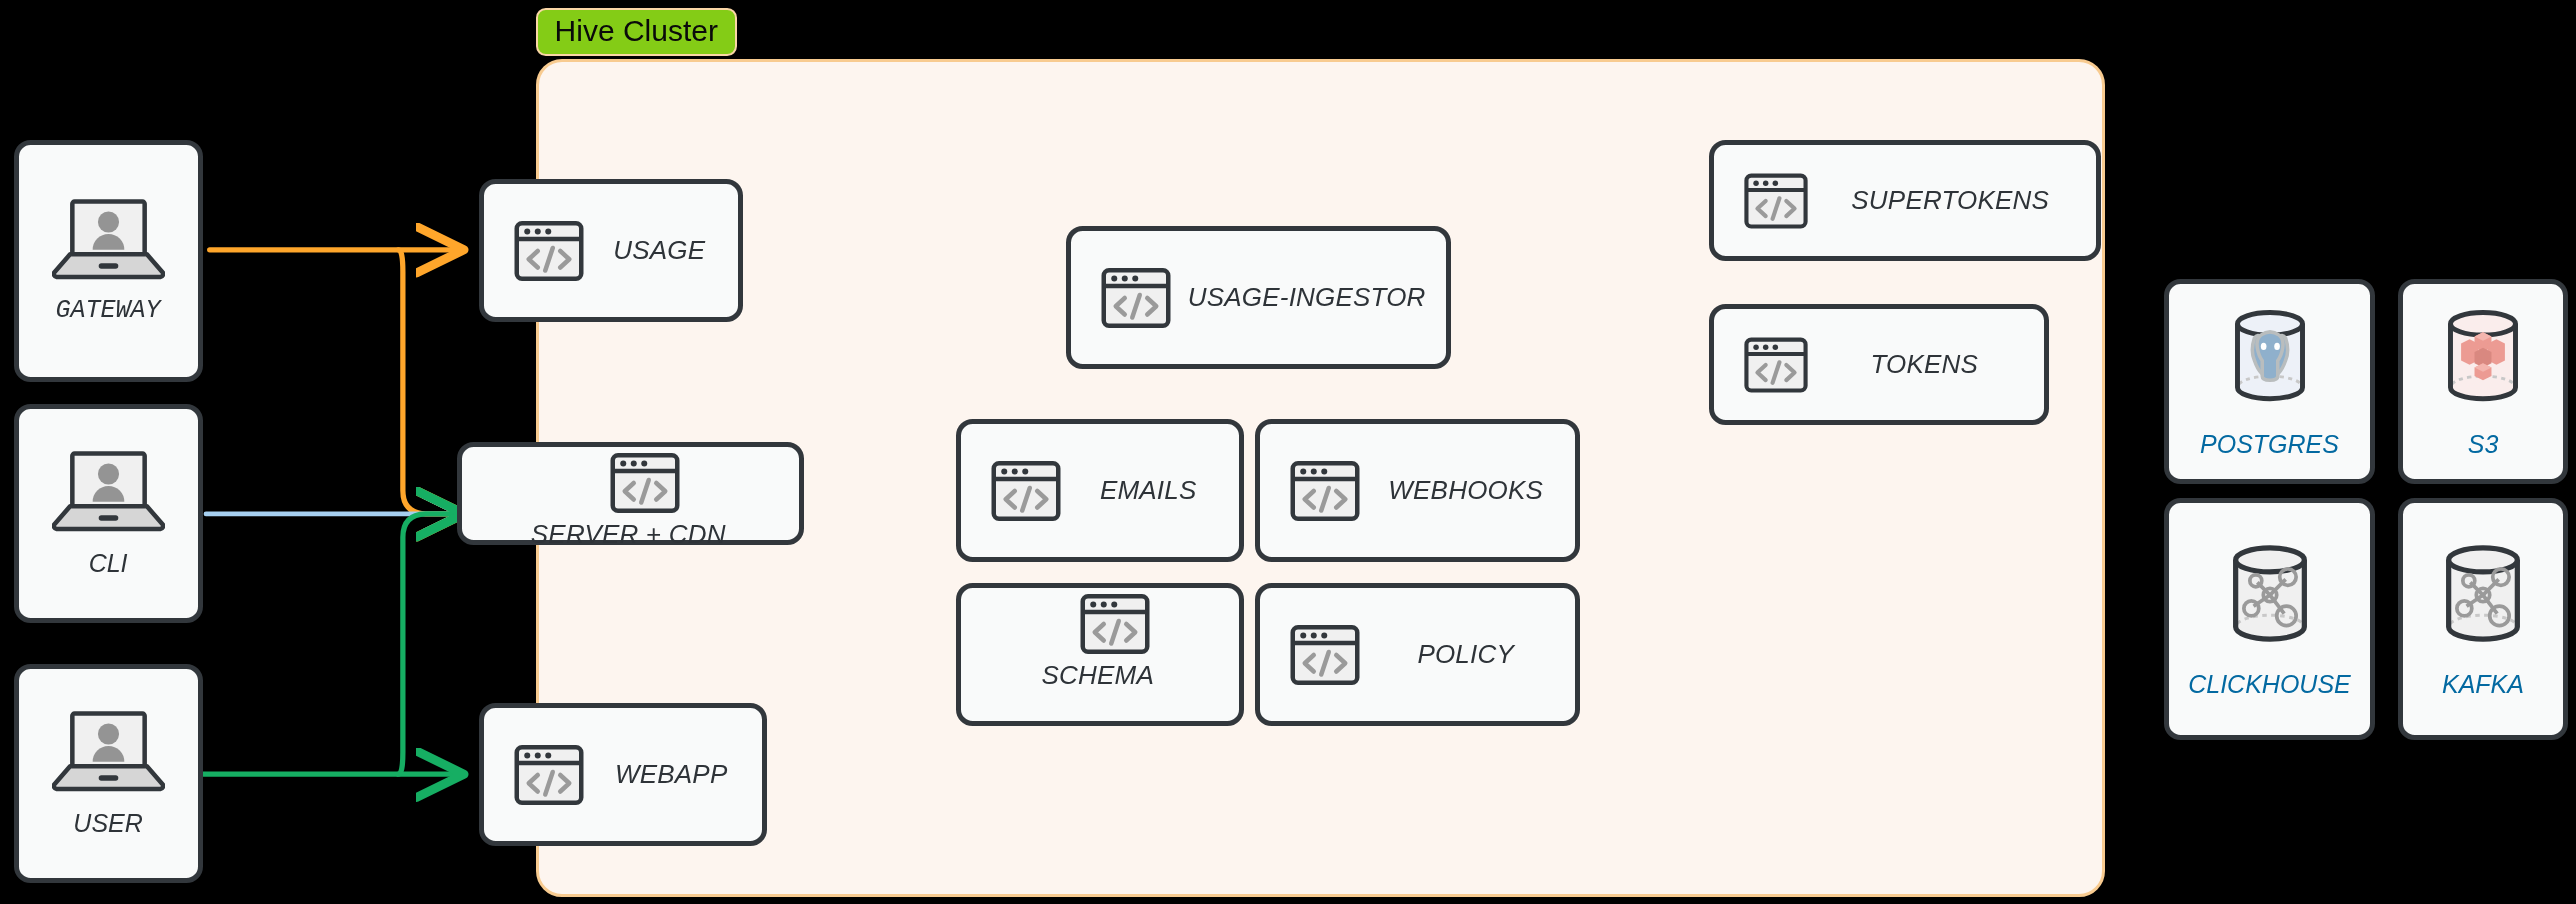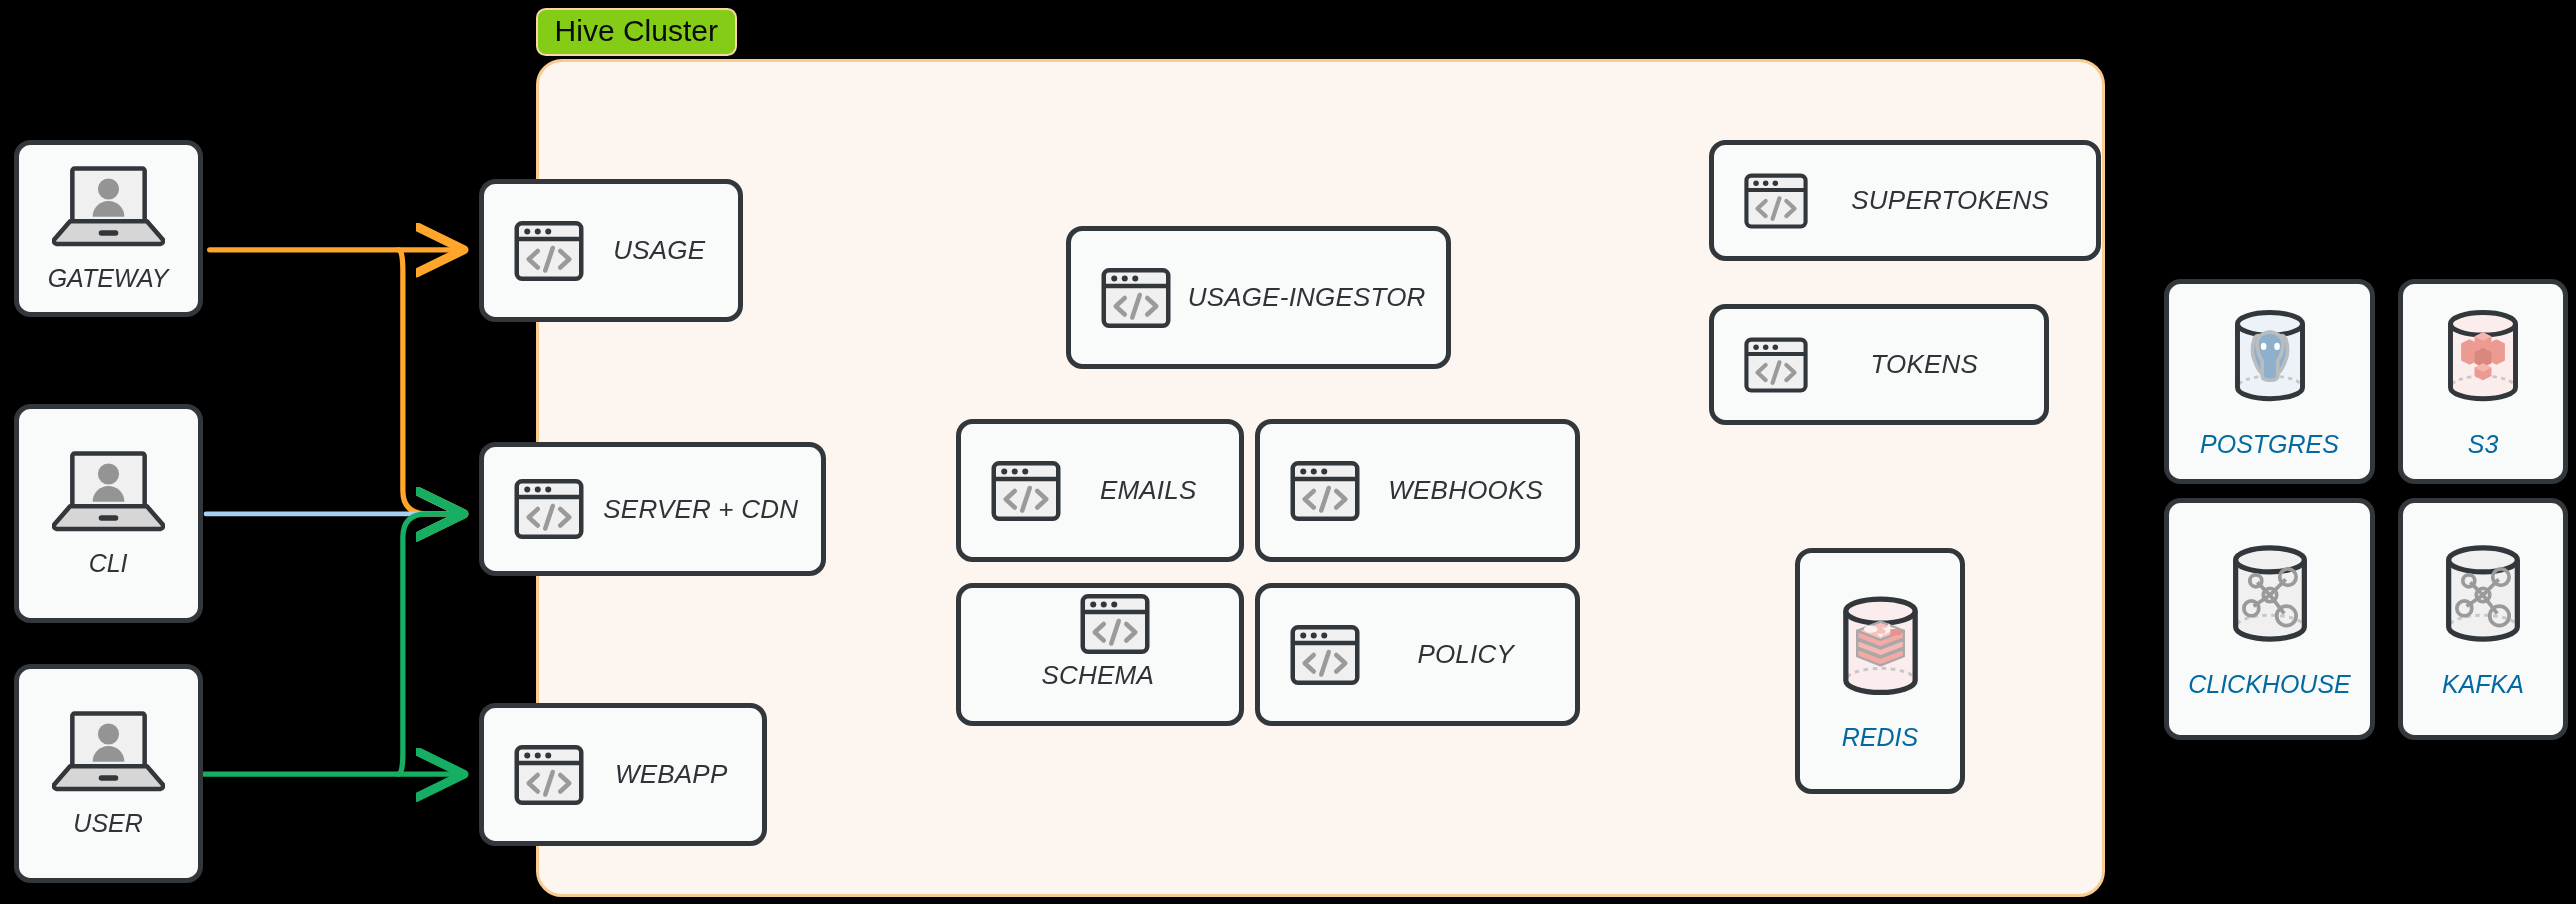--- a/index.html
+++ b/index.html
@@ -138,21 +138,21 @@
     <path d="M 272,681 L 600,681" fill="none" stroke="#A6CFF0" stroke-width="6" stroke-linecap="round" marker-end="url(#ar-blue)"></path>
 
     <path d="M 267,1026 L 600,1026" fill="none" stroke="#16AE63" stroke-width="7" stroke-linecap="round" marker-end="url(#ar-green)"></path>
 
     <path d="M 527,1026 Q 533,1026 533,997 L 533,712 Q 533,682 563,681 L 600,681" fill="none" stroke="#16AE63" stroke-width="7" stroke-linecap="round" marker-end="url(#ar-green)"></path>
   </svg>
 
   <div id="hive-panel"></div>
   <div id="hive-badge">Hive Cluster</div>
 
-  <div class="node actor" style="left:13.6px;  top:140px;  width:189px; height:177px;">
+  <div class="node actor" style="left:13.6px;  top:140px;  width:189px; height:242px;font-family:Liberation Mono, monospace;">
     <span>
       <svg width="113" height="83" viewBox="0 0 150 110">
         <rect x="27" y="6" width="96" height="70" rx="3" fill="#F0F0F0" stroke="#32373C" stroke-width="6"></rect>
         <circle cx="75" cy="33" r="14" fill="#949494"></circle>
         <path d="M54 70 a21 21 0 0 1 42 0 z" fill="#949494"></path>
         <path d="M24 76 L126 76 L147 100 a4 4 0 0 1 -3 6 L6 106 a4 4 0 0 1 -3 -6 z" fill="#D6D6D6" stroke="#32373C" stroke-width="6" stroke-linejoin="round"></path>
         <path d="M27 76 L123 76" stroke="#32373C" stroke-width="3" stroke-dasharray="6 5"></path>
         <rect x="62" y="88" width="26" height="7" rx="3.5" fill="#32373C"></rect>
       </svg>
     </span>
@@ -196,21 +196,21 @@
         <circle cx="33" cy="22" r="4" fill="#32373C"></circle>
         <circle cx="47" cy="22" r="4" fill="#32373C"></circle>
         <path d="M33 48 L21 59 L33 70" fill="none" stroke="#9A9A9A" stroke-width="6" stroke-linecap="round" stroke-linejoin="round"></path>
         <path d="M63 48 L75 59 L63 70" fill="none" stroke="#9A9A9A" stroke-width="6" stroke-linecap="round" stroke-linejoin="round"></path>
         <path d="M53 44 L43 74" fill="none" stroke="#9A9A9A" stroke-width="6" stroke-linecap="round"></path>
       </svg>
     </span>
     <span class="lbl">USAGE</span>
   </div>
 
-  <div class="node svc" style="left:479px; top:442px; width:347px; height:134px;">
+  <div class="node svc" style="left:457px; top:442px; width:347px; height:103px;flex-direction:column;">
     <span class="ico">
       <svg width="72" height="72" viewBox="0 0 96 96">
         <rect x="5" y="11" width="86" height="74" rx="7" fill="#F0F0F0" stroke="#32373C" stroke-width="6"></rect>
         <path d="M5 32 L91 32" stroke="#32373C" stroke-width="6"></path>
         <circle cx="19" cy="22" r="4" fill="#32373C"></circle>
         <circle cx="33" cy="22" r="4" fill="#32373C"></circle>
         <circle cx="47" cy="22" r="4" fill="#32373C"></circle>
         <path d="M33 48 L21 59 L33 70" fill="none" stroke="#9A9A9A" stroke-width="6" stroke-linecap="round" stroke-linejoin="round"></path>
         <path d="M63 48 L75 59 L63 70" fill="none" stroke="#9A9A9A" stroke-width="6" stroke-linecap="round" stroke-linejoin="round"></path>
         <path d="M53 44 L43 74" fill="none" stroke="#9A9A9A" stroke-width="6" stroke-linecap="round"></path>
@@ -340,40 +340,20 @@
         <circle cx="33" cy="22" r="4" fill="#32373C"></circle>
         <circle cx="47" cy="22" r="4" fill="#32373C"></circle>
         <path d="M33 48 L21 59 L33 70" fill="none" stroke="#9A9A9A" stroke-width="6" stroke-linecap="round" stroke-linejoin="round"></path>
         <path d="M63 48 L75 59 L63 70" fill="none" stroke="#9A9A9A" stroke-width="6" stroke-linecap="round" stroke-linejoin="round"></path>
         <path d="M53 44 L43 74" fill="none" stroke="#9A9A9A" stroke-width="6" stroke-linecap="round"></path>
       </svg>
     </span>
     <span class="lbl">TOKENS</span>
   </div>
 
-  <div class="node store" style="left:1795px; top:548px; width:170px; height:246px;">
-    <span>
-      <svg width="113" height="113" viewBox="0 0 150 150">
-        <path d="M29 28 L29 120 a46 16 0 0 0 92 0 L121 28 z" fill="#FBEDEE"></path>
-        <ellipse cx="75" cy="120" rx="46" ry="16" fill="none" stroke="#C8C8C8" stroke-width="4" stroke-dasharray="6 6"></ellipse>
-        <path d="M29 28 L29 120 a46 16 0 0 0 92 0 L121 28" fill="none" stroke="#32373C" stroke-width="7"></path>
-        <ellipse cx="75" cy="28" rx="46" ry="16" fill="#FBEDEE" stroke="#32373C" stroke-width="7"></ellipse>
-
-        <path d="M75 100 L44 88 L44 78 L75 90 L106 78 L106 88 z" fill="#F4A9A4" stroke="#A8A8A8" stroke-width="3" stroke-linejoin="round"></path>
-        <path d="M75 88 L44 76 L44 66 L75 78 L106 66 L106 76 z" fill="#F6B7B2" stroke="#A8A8A8" stroke-width="3" stroke-linejoin="round"></path>
-        <path d="M75 76 L44 64 L44 54 L75 66 L106 54 L106 64 z" fill="#F4A9A4" stroke="#A8A8A8" stroke-width="3" stroke-linejoin="round"></path>
-        <path d="M75 42 L106 54 L75 66 L44 54 z" fill="#F8C0BB" stroke="#A8A8A8" stroke-width="3" stroke-linejoin="round"></path>
-        <ellipse cx="62" cy="52" rx="9" ry="5" fill="#FDF0EF"></ellipse>
-        <path d="M86 44 L89 50 L95 50 L90 54 L92 60 L86 56 L80 60 L82 54 L77 50 L83 50 z" fill="#FDF0EF"></path>
-        <path d="M70 58 L80 58 L75 63 z" fill="#FDF0EF"></path>
-        <rect x="88" y="52" width="14" height="8" fill="#E2958F"></rect>
-      </svg>
-    </span>
-    <span class="lbl">REDIS</span>
-  </div>
 
   <div class="node store" style="left:2164px; top:279px; width:211px; height:205px;">
     <span>
       <svg width="106" height="106" viewBox="0 0 150 150">
         <path d="M29 28 L29 118 a46 16 0 0 0 92 0 L121 28 z" fill="#EDF1F8"></path>
         <ellipse cx="75" cy="118" rx="46" ry="16" fill="none" stroke="#C8C8C8" stroke-width="4" stroke-dasharray="6 6"></ellipse>
         <path d="M29 28 L29 118 a46 16 0 0 0 92 0 L121 28" fill="none" stroke="#32373C" stroke-width="7"></path>
         <ellipse cx="75" cy="28" rx="46" ry="16" fill="#EDF1F8" stroke="#32373C" stroke-width="7"></ellipse>
 
         <g stroke="#B9BDBE" stroke-width="5" stroke-linejoin="round" fill="#8FB0CC">

